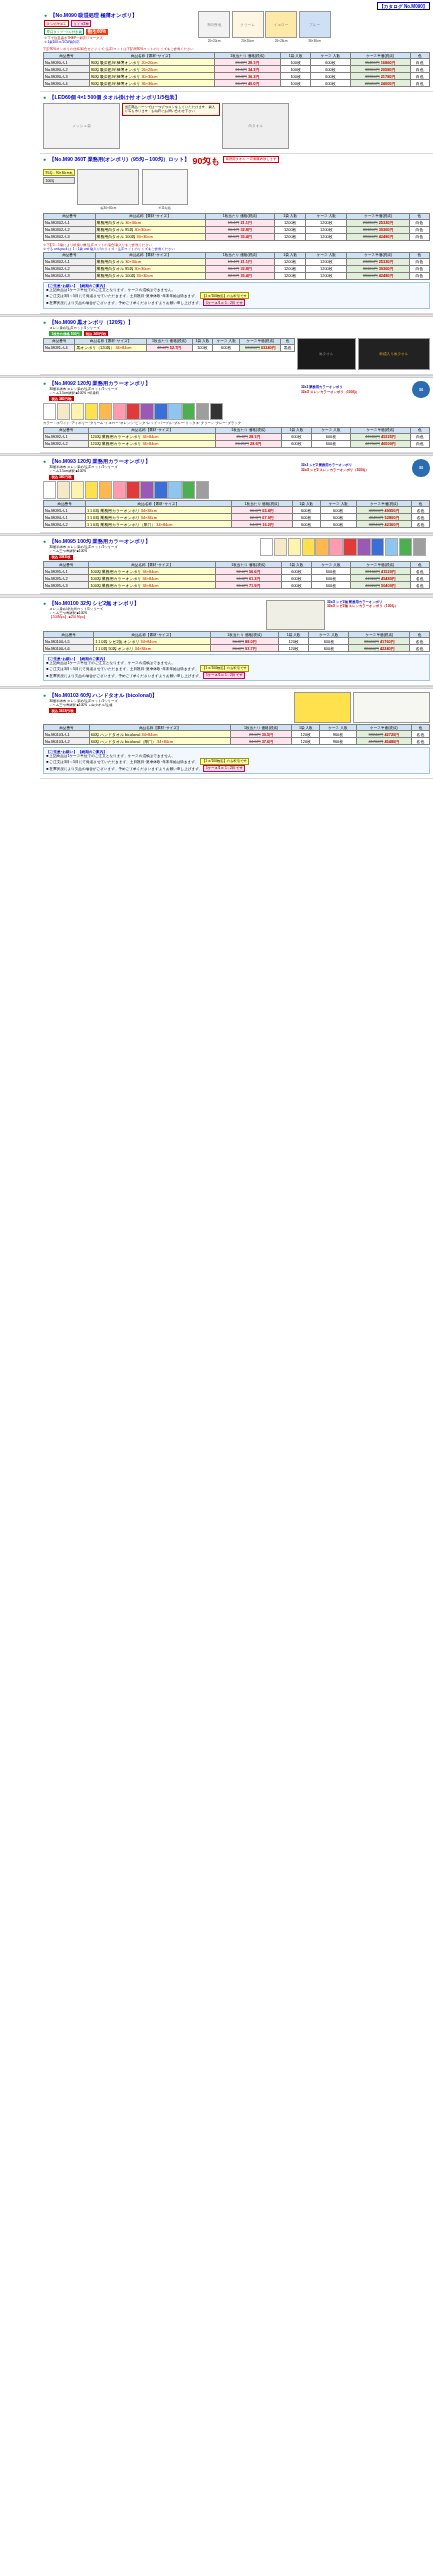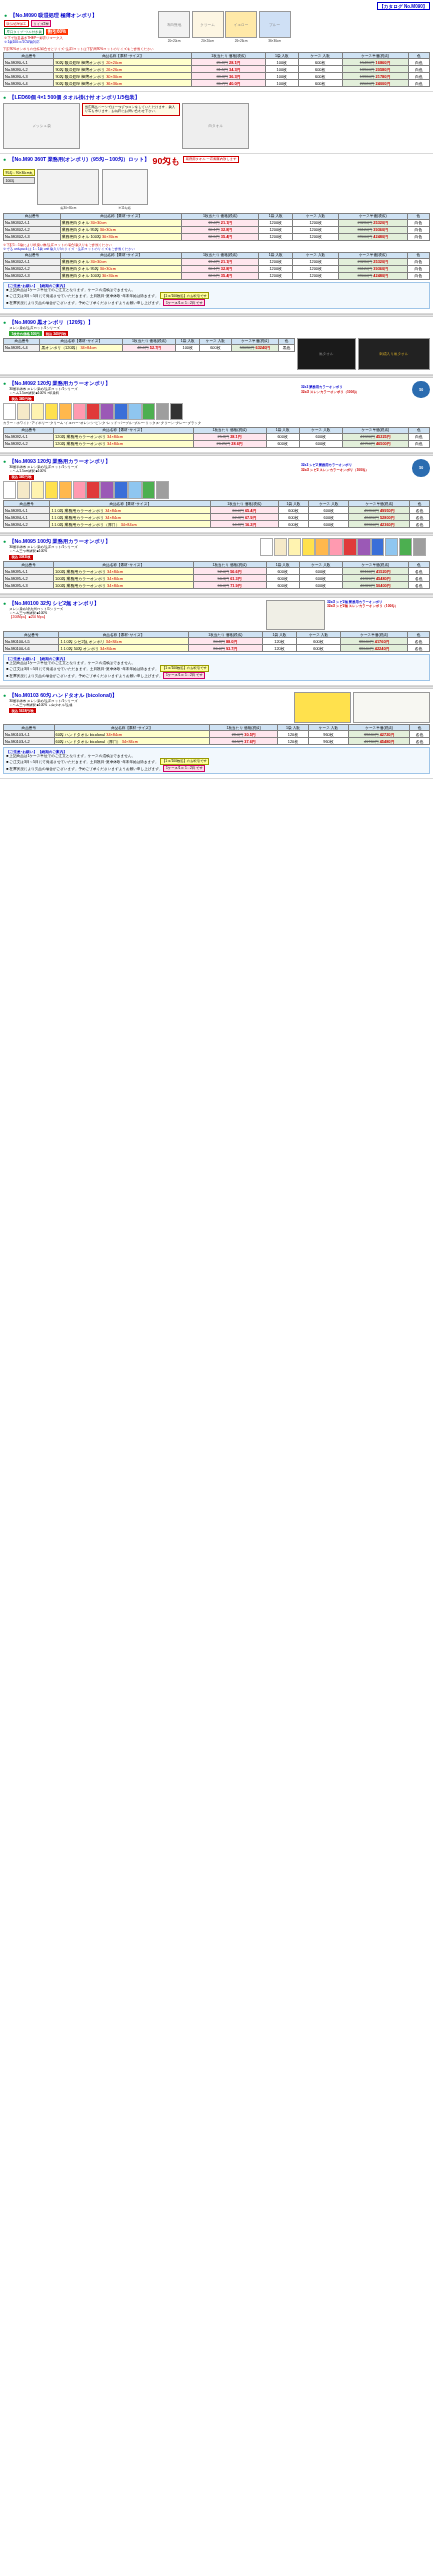--- a/index.html
+++ b/index.html
@@ -7,21 +7,21 @@
     margin: 0; padding: 0;
     width: 433px;
     background: #ffffff;
     font-family: "Liberation Sans", sans-serif;
     font-size: 4.6px;
     color: #000;
   }
   .page { width: 433px; position: relative; }
 
   
-  .section { border-bottom: 1.5px solid #d9d9d9; padding: 2.1px 3.1px 4.1px 3.1px; }
+  .section { border-bottom: 1.5px solid #d9d9d9; padding: 2.1px 3.1px 4.1px 3.1px; margin-left: 40px; }
   .hdr-row { display: flex; align-items: flex-start; gap: 3.1px; }
   .bullet { color: #009e49; font-weight: bold; font-size: 5.2px; }
   .title-blue { color: #0000cc; font-weight: bold; font-size: 5.2px; }
   .tiny { font-size: 3.3px; }
   .red { color: #cc0000; }
   .blue { color: #0000cc; }
   .green { color: #007a33; }
   .bold { font-weight: bold; }
   .center { text-align: center; }
   .right { text-align: right; }

